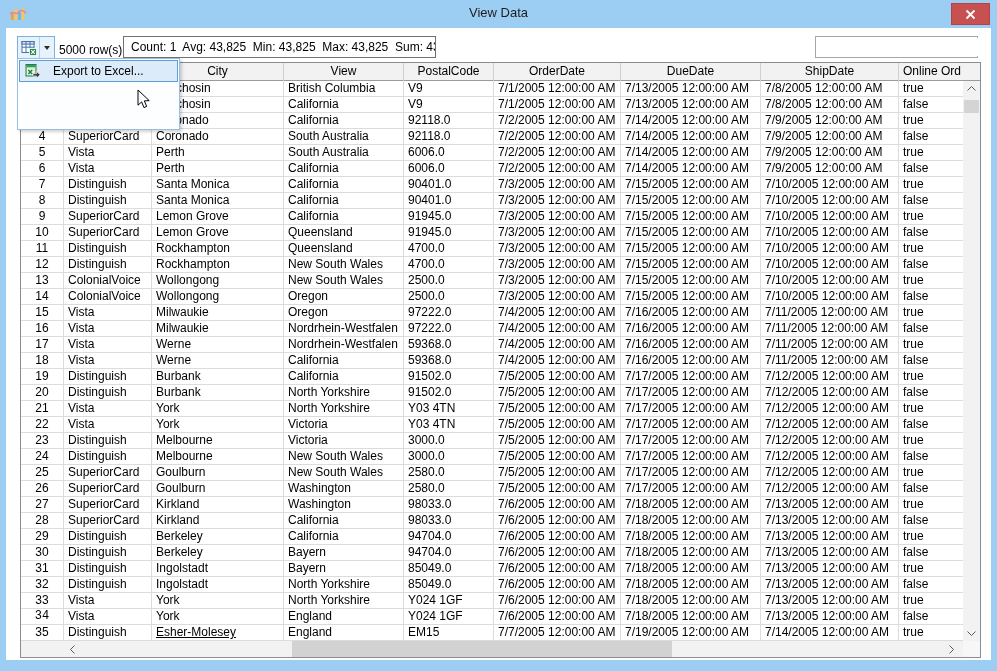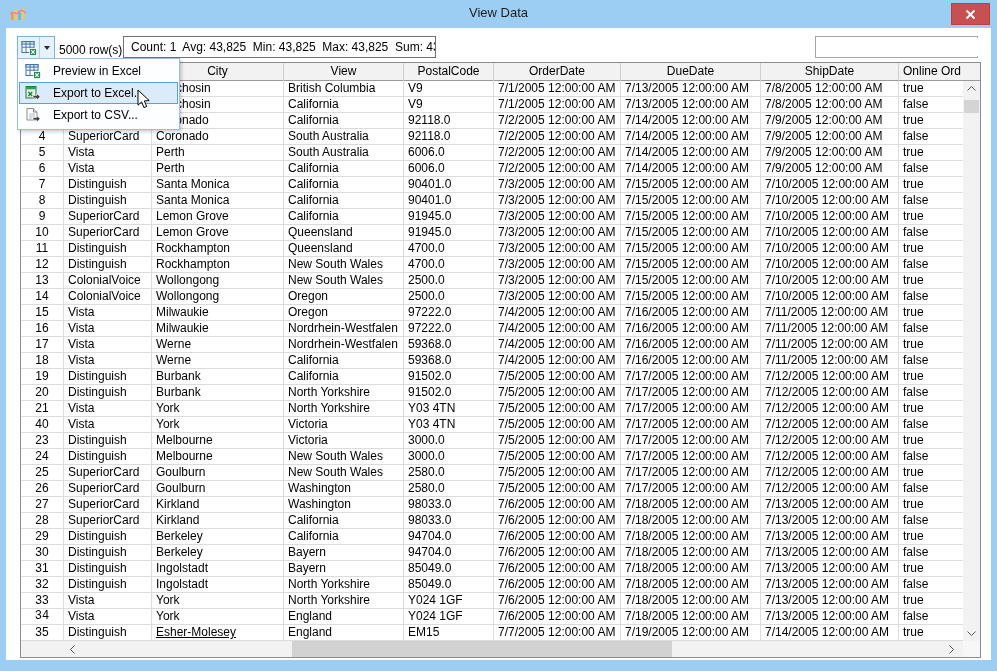--- a/index.html
+++ b/index.html
@@ -336,21 +336,21 @@
           <span class="cell" style="width: 88px;">Vista</span>
           <span class="cell" style="width: 132px;">York</span>
           <span class="cell" style="width: 120px;">North Yorkshire</span>
           <span class="cell" style="width: 90px;">Y03 4TN</span>
           <span class="cell" style="width: 127px;">7/5/2005 12:00:00 AM</span>
           <span class="cell" style="width: 140px;">7/17/2005 12:00:00 AM</span>
           <span class="cell" style="width: 138px;">7/12/2005 12:00:00 AM</span>
           <span class="cell last" style="width: 64px;">true</span>
         </div>
         <div class="trow">
-          <span class="cell rn" style="width: 43px;">40</span>
+          <span class="cell rn" style="width: 43px;">22</span>
           <span class="cell" style="width: 88px;">Vista</span>
           <span class="cell" style="width: 132px;">York</span>
           <span class="cell" style="width: 120px;">Victoria</span>
           <span class="cell" style="width: 90px;">Y03 4TN</span>
           <span class="cell" style="width: 127px;">7/5/2005 12:00:00 AM</span>
           <span class="cell" style="width: 140px;">7/17/2005 12:00:00 AM</span>
           <span class="cell" style="width: 138px;">7/12/2005 12:00:00 AM</span>
           <span class="cell last" style="width: 64px;">false</span>
         </div>
         <div class="trow">
@@ -520,54 +520,31 @@
       <span class="arr" style="right:4px">
         <svg width="5" height="9" viewBox="0 0 5 9">
             <path d="M0.5 0.5 L4.5 4.5 L0.5 8.5" stroke="#5A5A5A" fill="none"></path>
           </svg>
       </span>
     </div>
     <div class="corner"></div>
   </div>
 
   <div class="menu" id="menu">
-      <div class="mi">
-        <span class="mic">
-          <svg width="16" height="16" viewBox="0 0 16 16">
-            <rect x="1" y="1.5" width="12" height="11" fill="#ffffff" stroke="#4472A8"></rect>
-            <rect x="1" y="1.5" width="12" height="2.6" fill="#D3E5F5" stroke="#4472A8"></rect>
-            <path d="M5 1.5 V12.5 M9 1.5 V12.5 M1 7.2 H13" stroke="#4472A8" fill="none"></path>
-            <rect x="8.6" y="8.6" width="7" height="7" fill="#1F8A4C" stroke="#ffffff" stroke-width="0.8"></rect>
-            <path d="M10.2 10.2 l3.6 3.6 m0 -3.6 l-3.6 3.6" stroke="#ffffff" stroke-width="1.2"></path>
-          </svg>
-        </span>
-        <span class="mlabel">Preview in Excel</span>
-      </div>
       <div class="mi hl">
         <span class="mic">
           <svg width="16" height="16" viewBox="0 0 16 16">
             <rect x="1" y="1.5" width="10" height="11.5" fill="#DFF0DA" stroke="#1F7A44"></rect>
             <rect x="1.4" y="1.9" width="9.2" height="2.4" fill="#2E9E5B"></rect>
             <path d="M3.4 7 l3.8 4 m0 -4 l-3.8 4" stroke="#1F7A44" stroke-width="1.3"></path>
             <path d="M8 10.6 h3.6 v-2.1 l3.6 3.3 -3.6 3.3 v-2.1 h-3.6 z" fill="#3C3C3C" stroke="#ffffff" stroke-width="0.6"></path>
           </svg>
         </span>
         <span class="mlabel">Export to Excel...</span>
       </div>
-      <div class="mi">
-        <span class="mic">
-          <svg width="16" height="16" viewBox="0 0 16 16">
-            <path d="M2 1.5 h6.5 l3.5 3.5 v8 h-10 z" fill="#ffffff" stroke="#8A8A8A"></path>
-            <path d="M8.5 1.5 v3.5 h3.5" fill="#E2E2E2" stroke="#8A8A8A"></path>
-            <path d="M4 7 h6 M4 9 h6 M4 11 h3" stroke="#ADB9CC"></path>
-            <path d="M8 10.6 h3.6 v-2.1 l3.6 3.3 -3.6 3.3 v-2.1 h-3.6 z" fill="#3C3C3C" stroke="#ffffff" stroke-width="0.6"></path>
-          </svg>
-        </span>
-        <span class="mlabel">Export to CSV...</span>
-      </div>
     </div>
 
   <div class="cursor">
     <svg width="14" height="20" viewBox="0 0 14 20">
       <path d="M1 1 L1 16.2 L4.6 12.9 L7 18.6 L9.7 17.4 L7.3 11.9 L12.2 11.6 Z" fill="#ffffff" stroke="#000000" stroke-width="1"></path>
     </svg>
   </div>
 
   <div class="bottom-strip"></div>
 </div>

